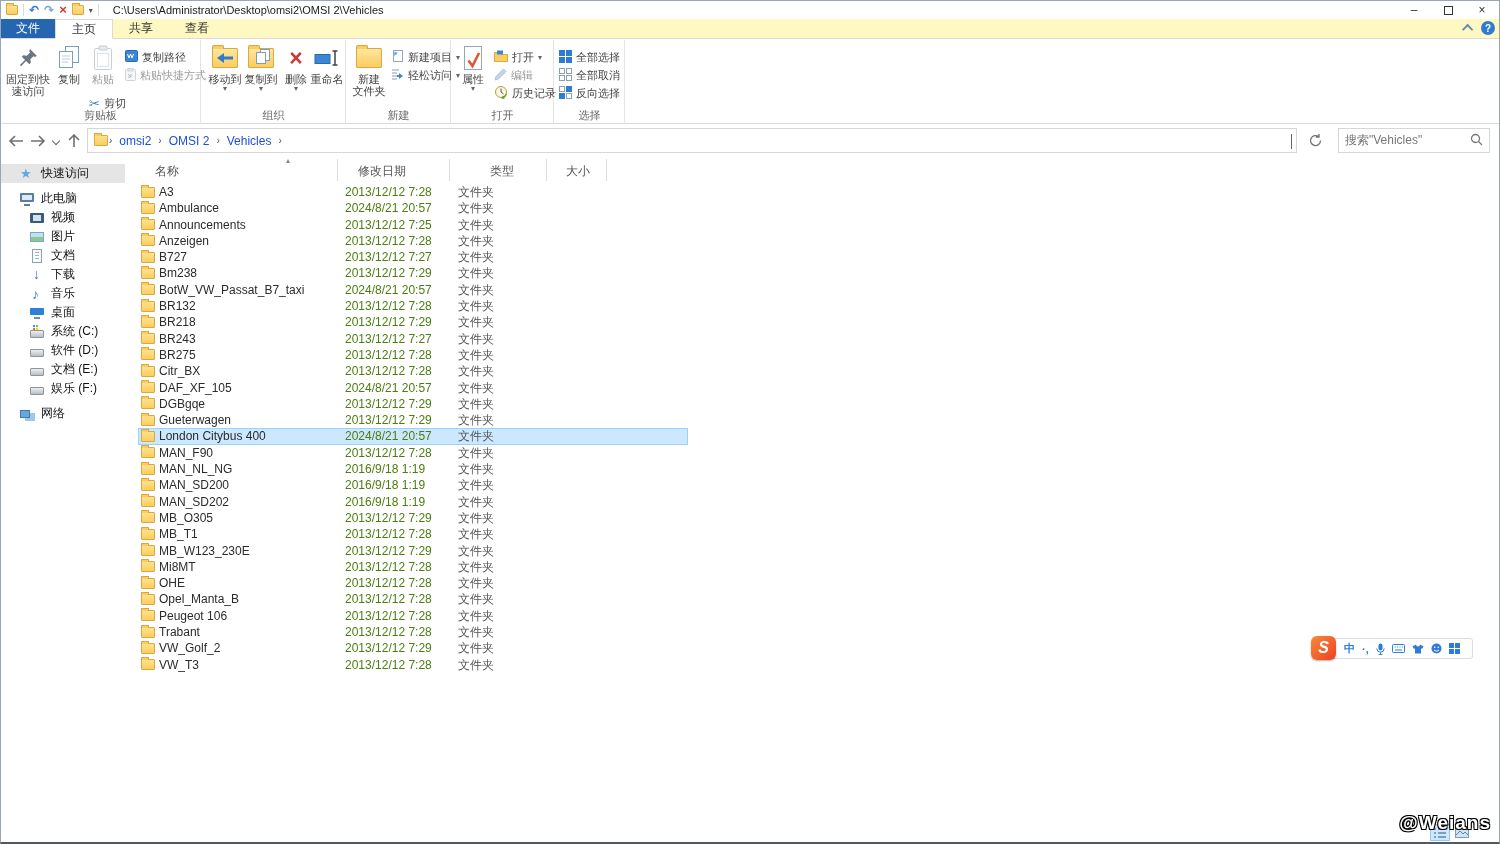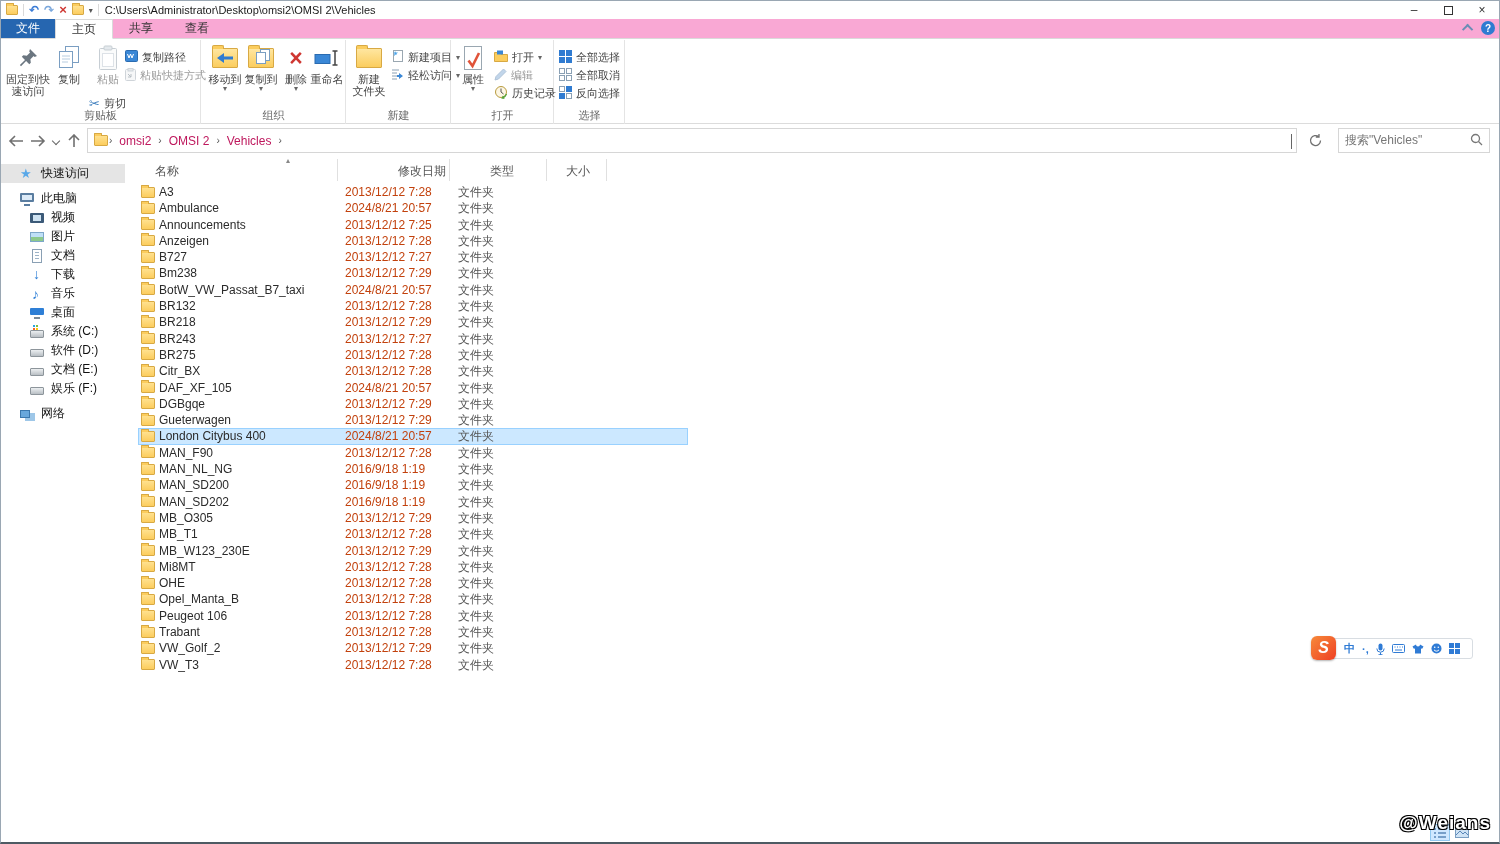--- a/index.html
+++ b/index.html
@@ -9,58 +9,58 @@
 
   
   .titlebar { position:absolute; top:0; left:0; right:0; height:18px; background:#fff; display:flex; align-items:center; font-size:11px; }
   .qat { display:flex; align-items:center; gap:5px; padding-left:5px; }
   .qat .sep { width:1px; height:12px; background:#d9d9d9; }
   .glyph-btn { font-size:12px; line-height:12px; cursor:default; }
   .undo { color:#3a7bd5; font-weight:bold; }
   .redo { color:#7aa7dc; font-weight:bold; }
   .qat-x { color:#cf3732; font-weight:bold; font-size:13px; }
   .qat-dd { font-size:8px; color:#555; }
-  .path-text { margin-left:6px; color:#1a1a1a; white-space:nowrap; }
+  .path-text { margin-left:14px; color:#1a1a1a; white-space:nowrap; }
   .wincontrols { position:absolute; right:0; top:0; height:18px; display:flex; }
   .wc { width:34px; height:18px; display:flex; align-items:center; justify-content:center; color:#333; font-size:12px; }
   .wc-max-box { width:9px; height:9px; border:1px solid #333; }
 
   
-  .tabrow { position:absolute; top:18px; left:0; right:0; height:20px; background:#f9a8d4; border-bottom:1px solid #dadada; display:flex; align-items:stretch; font-size:12px; }
+  .tabrow { position:absolute; top:18px; left:0; right:0; height:20px; background:#fef9c3; border-bottom:1px solid #dadada; display:flex; align-items:stretch; font-size:12px; }
   .tab { padding:0 16px; display:flex; align-items:center; color:#333; }
   .tab-file { background:#2666b0; color:#fff; padding:0 15px; }
   .tab-active { background:#fff; border:1px solid #dadada; border-bottom:1px solid #fff; margin-bottom:-1px; }
   .tabrow-right { position:absolute; right:4px; top:20px; display:flex; gap:8px; align-items:center; }
   .chev-up { width:8px; height:8px; border-left:2px solid #6a8db5; border-top:2px solid #6a8db5; transform:rotate(45deg) translateY(2px); }
   .help-circle { width:14px; height:14px; border-radius:50%; background:#2f7bd1; color:#fff; font-size:10px; font-weight:bold; display:flex; align-items:center; justify-content:center; }
 
   
   .ribbon { position:absolute; top:39px; left:0; right:0; height:84px; background:#fff; border-bottom:1px solid #dcdcdc; font-size:11px; color:#444; }
   .rgroup { position:absolute; top:0; height:84px; border-right:1px solid #e4e4e4; }
   .rgroup-label { position:absolute; bottom:1px; left:0; right:0; text-align:center; color:#666; font-size:11px; }
   .rbtn-lg { position:absolute; display:flex; flex-direction:column; align-items:center; text-align:center; line-height:12px; }
   .rbtn-lg .ic { height:30px; display:flex; align-items:center; justify-content:center; }
   .rbtn-sm { position:absolute; display:flex; align-items:center; gap:4px; height:16px; white-space:nowrap; }
-  .disabled { color:#9a9a9a;align-items:flex-end; }
+  .disabled { color:#9a9a9a; }
   .disabled svg { opacity:.55; }
   .dd::after { content:"▾"; font-size:8px; color:#666; display:block; line-height:7px; }
   .dd-in::after { content:" ▾"; font-size:8px; color:#666; }
   .folder-sm { position:relative; width:14px; height:11px; background:linear-gradient(180deg,#ffe18f,#fccd5e); border:1px solid #d8a943; border-radius:1px; display:inline-block; flex:none; }
   .folder-sm::before { content:""; position:absolute; left:-1px; top:-3px; width:6px; height:2px; background:#fccd5e; border:1px solid #d8a943; border-bottom:0; border-radius:1px 1px 0 0; }
   .folder-lg { position:relative; width:26px; height:20px; background:linear-gradient(180deg,#ffe6a0,#fbcd5e); border:1px solid #d8a943; border-radius:1px; display:inline-block; }
   .folder-lg::before { content:""; position:absolute; left:-1px; top:-4px; width:10px; height:3px; background:#fbcd5e; border:1px solid #d8a943; border-bottom:0; border-radius:2px 2px 0 0; }
   .overlay { position:absolute; }
   .del-x { font-size:23px; font-weight:bold; color:#cf3732; line-height:24px; }
   .cut-glyph { font-size:13px; color:#3f7fbe; }
 
   
   .addressrow { position:absolute; top:124px; left:0; right:0; height:31px; background:#fff; display:flex; align-items:center; }
   .nav-ic { width:22px; display:flex; justify-content:center; align-items:center; }
   .crumbbar { position:absolute; left:86px; width:1210px; top:3px; height:25px; border:1px solid #d6d6d6; background:#fff; display:flex; align-items:center; font-size:12px; }
-  .crumb { padding:0 6px; color:#be185d; }
+  .crumb { padding:0 6px; color:#1d4ed8; }
   .crumb-sep { color:#555; font-size:10px; padding:0 1px; }
   .crumb-chev { margin-left:auto; margin-right:4px; }
   .chev-down-sm { width:6px; height:6px; border-left:1.5px solid #666; border-bottom:1.5px solid #666; transform:rotate(-45deg); }
   .refreshbtn { position:absolute; left:1302px; top:3px; width:24px; height:25px; display:flex; align-items:center; justify-content:center; }
   .searchbox { position:absolute; left:1337px; top:3px; width:152px; height:25px; border:1px solid #d6d6d6; display:flex; align-items:center; font-size:12px; color:#777; padding:0 6px; }
   .searchbox .mag { margin-left:auto; }
 
   
   .main { position:absolute; top:155px; left:0; right:0; bottom:20px; background:#fff; }
   .sidebar { position:absolute; left:0; top:8px; width:124px; bottom:0; font-size:12px; }
@@ -81,29 +81,29 @@
   .i-music::before { content:"♪"; color:#2e7fd6; font-size:14px; position:absolute; left:3px; top:0; line-height:16px; }
   .i-desktop::before { content:""; position:absolute; left:1px; right:1px; top:3px; bottom:6px; background:#2e7fd6; border-radius:1px; }
   .i-desktop::after { content:""; position:absolute; left:5px; right:5px; bottom:2px; height:2px; background:#7a8a99; }
   .i-drive::before, .i-drive-system::before { content:""; position:absolute; left:1px; right:1px; top:6px; height:6px; background:linear-gradient(#eceff1,#b9bfc4); border:1px solid #8d959b; border-radius:1px; }
   .i-drive-system::after { content:""; position:absolute; left:4px; top:1px; width:2px; height:2px; background:#29a3e0; box-shadow:3px 0 0 #7cc043, 0 3px 0 #f16529, 3px 3px 0 #ffcb02; }
   .i-network::before { content:""; position:absolute; left:1px; top:4px; width:8px; height:6px; background:#69a8dc; border:1px solid #3c78ad; box-shadow:5px 3px 0 #9ec7e8; }
 
   .filepane { position:absolute; left:124px; top:0; right:0; bottom:0; }
   .colheaders { position:absolute; left:13px; top:3px; right:0; height:22px; font-size:12px; color:#555; }
   .colheaders .h { position:absolute; top:4px; }
-  .h-name { left:17px; } .h-date { left:220px;margin-left:40px; } .h-type { left:352px; } .h-size { left:428px; }
+  .h-name { left:17px; } .h-date { left:220px; } .h-type { left:352px; } .h-size { left:428px; }
   .colsep { position:absolute; top:0; height:22px; width:1px; background:#e0e0e0; }
   .sort-caret { position:absolute; left:148px; top:-3px; font-size:8px; color:#888; }
   .rows { position:absolute; left:13px; top:28px; right:0; }
   .row { position:relative; height:16.3px; display:block; font-size:12px; }
   .row .cell { position:absolute; top:0; line-height:16.3px; white-space:nowrap; }
   .c-icon { left:3px; top:2.5px; position:absolute; }
   .c-name { left:21px; color:#2b2b2b; }
-  .c-date { left:207px; color:#c2410c; }
+  .c-date { left:207px; color:#4d7c0f; }
   .c-type { left:320px; color:#545454; }
   .row.selected { background:#cce8ff; outline:1px solid #99d1ff; outline-offset:-1px; width:550px; }
 
   
   .statusbar { position:absolute; left:0; right:0; bottom:0; height:20px; border-top:1px solid #d9d9d9; background:#fff; display:flex; align-items:center; font-size:12px; color:#333; }
   .statusbar .seg { padding:0 10px; }
   .statusbar .sep { width:1px; height:14px; background:#e0e0e0; }
   .view-toggles { position:absolute; right:28px; bottom:2px; display:flex; gap:4px; }
   .vt { width:18px; height:15px; display:flex; align-items:center; justify-content:center; }
   .vt.active { background:#cfe8ff; outline:1px solid #90c8f0; }

